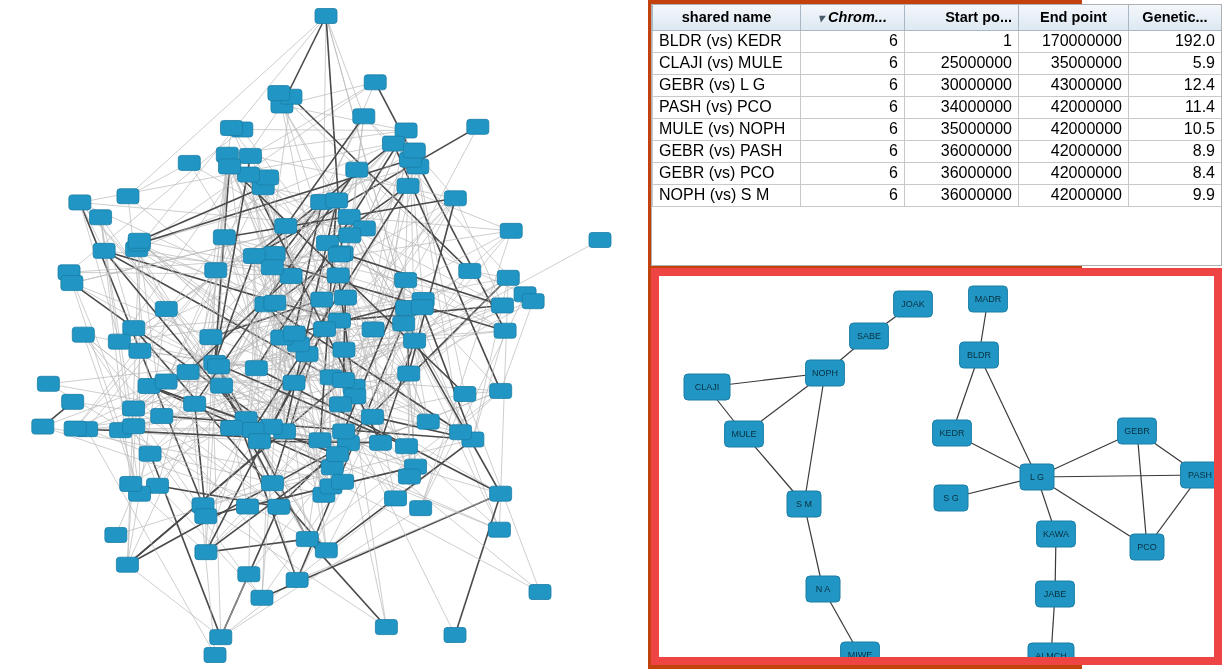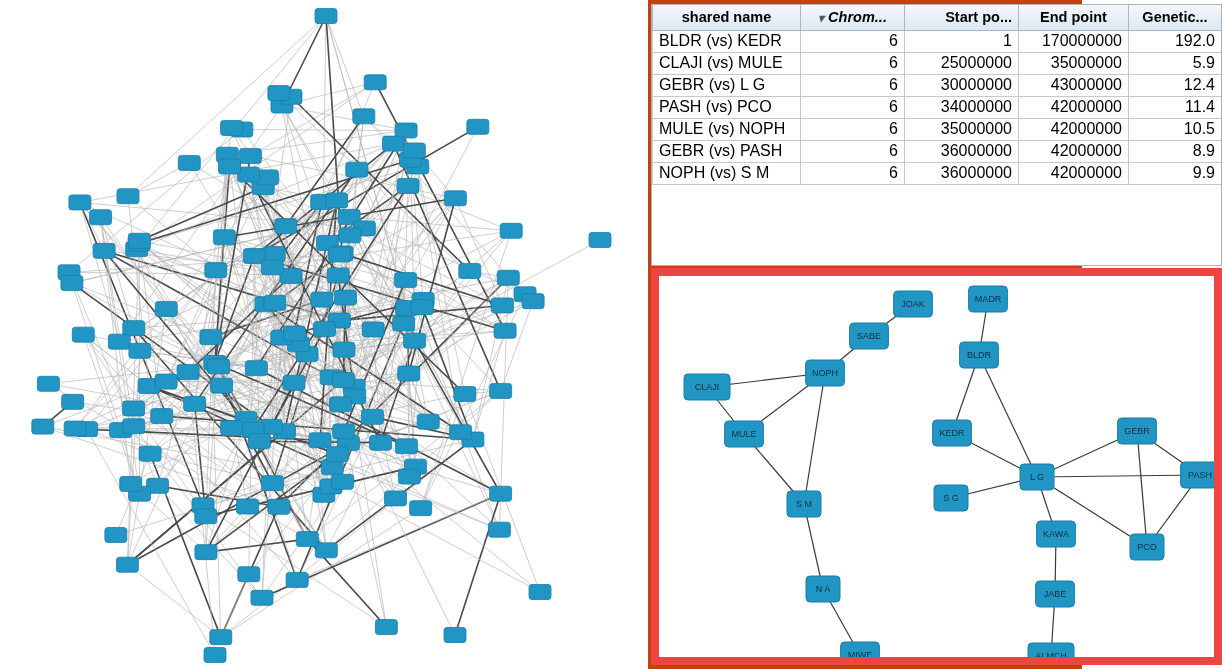--- a/index.html
+++ b/index.html
@@ -1140,20 +1140,27 @@
             <td class="num">10.5</td>
           </tr>
           <tr>
             <td class="txt">GEBR (vs) PASH</td>
             <td class="num">6</td>
             <td class="num">36000000</td>
             <td class="num">42000000</td>
             <td class="num">8.9</td>
           </tr>
           <tr>
+            <td class="txt">GEBR (vs) PCO</td>
+            <td class="num">6</td>
+            <td class="num">36000000</td>
+            <td class="num">42000000</td>
+            <td class="num">8.4</td>
+          </tr>
+          <tr>
             <td class="txt">NOPH (vs) S M</td>
             <td class="num">6</td>
             <td class="num">36000000</td>
             <td class="num">42000000</td>
             <td class="num">9.9</td>
           </tr>
         </tbody>
     </table>
   </div>
 

